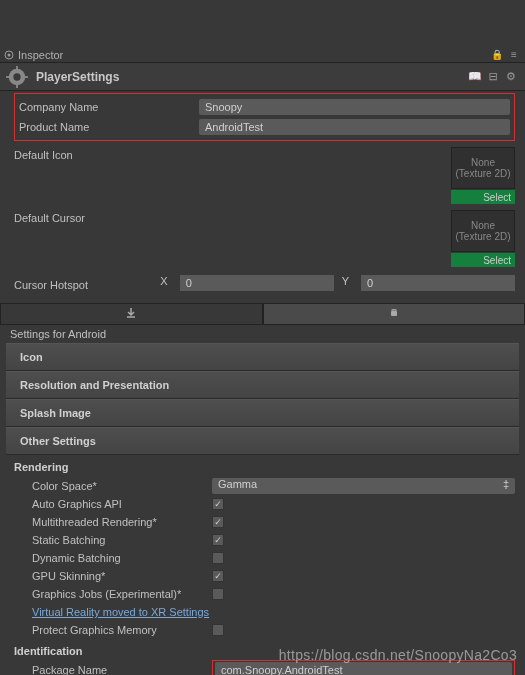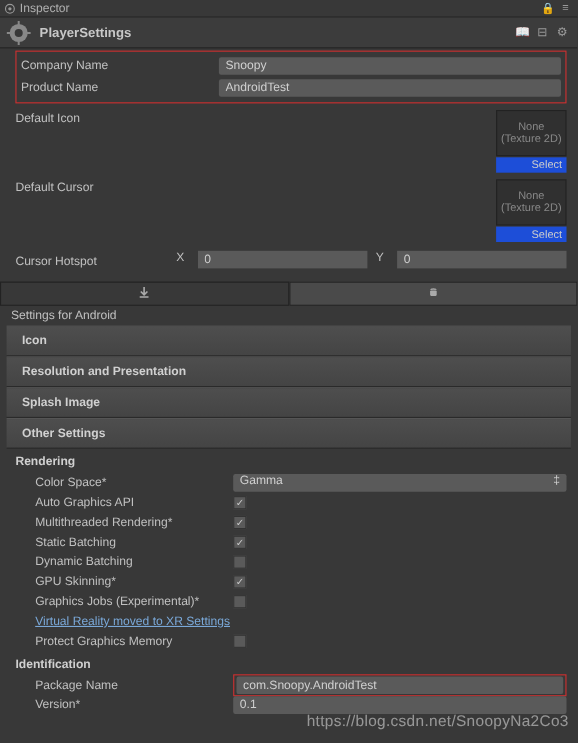--- a/index.html
+++ b/index.html
@@ -1,38 +1,38 @@
 <!DOCTYPE html>
 <html><head>
 <meta charset="utf-8">
 <style>
 * { margin: 0; padding: 0; box-sizing: border-box; font-family: Arial, sans-serif; }
 body { background: #383838; color: #c0c0c0; font-size: 11px; width: 525px; height: 675px; overflow: hidden; position: relative; }
-.titlebar { display: flex; align-items: center; height: 16px; background: #383838; padding: 0 4px; border-bottom: 1px solid #222; }
+.titlebar { display: flex; align-items: center; height: 16px; background: #383838; padding: 0 4px; border-bottom: 1px solid #222; margin-top: 47px; }
 .titlebar-icon { width: 10px; height: 10px; margin-right: 4px; }
 .titlebar-text { font-size: 11px; color: #b0b0b0; }
 .titlebar-spacer { flex: 1; }
 .hdr-icons { display: flex; gap: 2px; }
 .hdr-icons span { width: 14px; height: 14px; display: flex; align-items: center; justify-content: center; font-size: 10px; color: #999; }
 .player-header { display: flex; align-items: center; height: 28px; padding: 0 6px; background: #3c3c3c; border-bottom: 1px solid #222; }
 .gear-icon { width: 22px; height: 22px; margin-right: 8px; }
 .player-title { font-size: 12px; font-weight: bold; color: #c8c8c8; flex: 1; }
 .mini-icons { display: flex; gap: 2px; }
 .mini-icons span { width: 16px; height: 16px; display: flex; align-items: center; justify-content: center; font-size: 11px; color: #999; }
 .form-area { padding: 4px 10px 4px 14px; }
 .row { display: flex; align-items: center; height: 18px; margin-bottom: 2px; }
 .row-label { width: 180px; font-size: 11px; color: #c0c0c0; }
 .text-input { flex: 1; height: 16px; background: #5a5a5a; border: none; color: #d0d0d0; font-size: 11px; padding: 0 6px; border-radius: 2px; }
 .red-box { border: 1px solid #d03030; padding: 4px 4px 2px 4px; margin-top: -2px; margin-bottom: 4px; }
 .icon-row { display: flex; align-items: flex-start; margin: 6px 0; }
 .icon-label { width: 180px; font-size: 11px; color: #c0c0c0; padding-top: 2px; }
 .icon-spacer { flex: 1; }
 .thumb-area { width: 64px; }
 .thumb { width: 64px; height: 42px; background: #303030; border: 1px solid #222; display: flex; align-items: center; justify-content: center; text-align: center; font-size: 10px; color: #888; line-height: 1.1; }
-.select-btn { width: 64px; height: 14px; background: #1d4ed8; color: #ccc; font-size: 10px; text-align: right; padding: 0 4px; border: none; margin-top: 1px; }
+.select-btn { width: 64px; height: 14px; background: #15803d; color: #ccc; font-size: 10px; text-align: right; padding: 0 4px; border: none; margin-top: 1px; }
 .hotspot-row { display: flex; align-items: flex-end; height: 18px; margin: 6px 0 4px 0; gap: 31px; }
 .hotspot-label { width: 180px; }
 .xy-group { flex: 1; display: flex; gap: 8px; }
 .xy-label { font-size: 11px; color: #c0c0c0; margin-right: 4px; }
 .xy-input { flex: 1; height: 16px; background: #5a5a5a; border: none; color: #d0d0d0; font-size: 11px; padding: 0 6px; }
 .platform-tabs { display: flex; height: 22px; margin: 4px 0 0 0; }
 .tab { flex: 1; background: #4a4a4a; border: 1px solid #222; display: flex; align-items: center; justify-content: center; font-size: 12px; color: #aaa; }
 .tab.inactive { background: #383838; }
 .settings-title { display: flex; align-items: center; height: 18px; padding: 2px 10px; font-size: 11px; color: #c0c0c0; }
 .section-hdr { height: 28px; display: flex; align-items: center; padding: 0 14px; background: linear-gradient(#4e4e4e,#444); border-top: 1px solid #555; border-bottom: 1px solid #2a2a2a; font-size: 11px; font-weight: bold; color: #d0d0d0; margin: 0 6px; }

